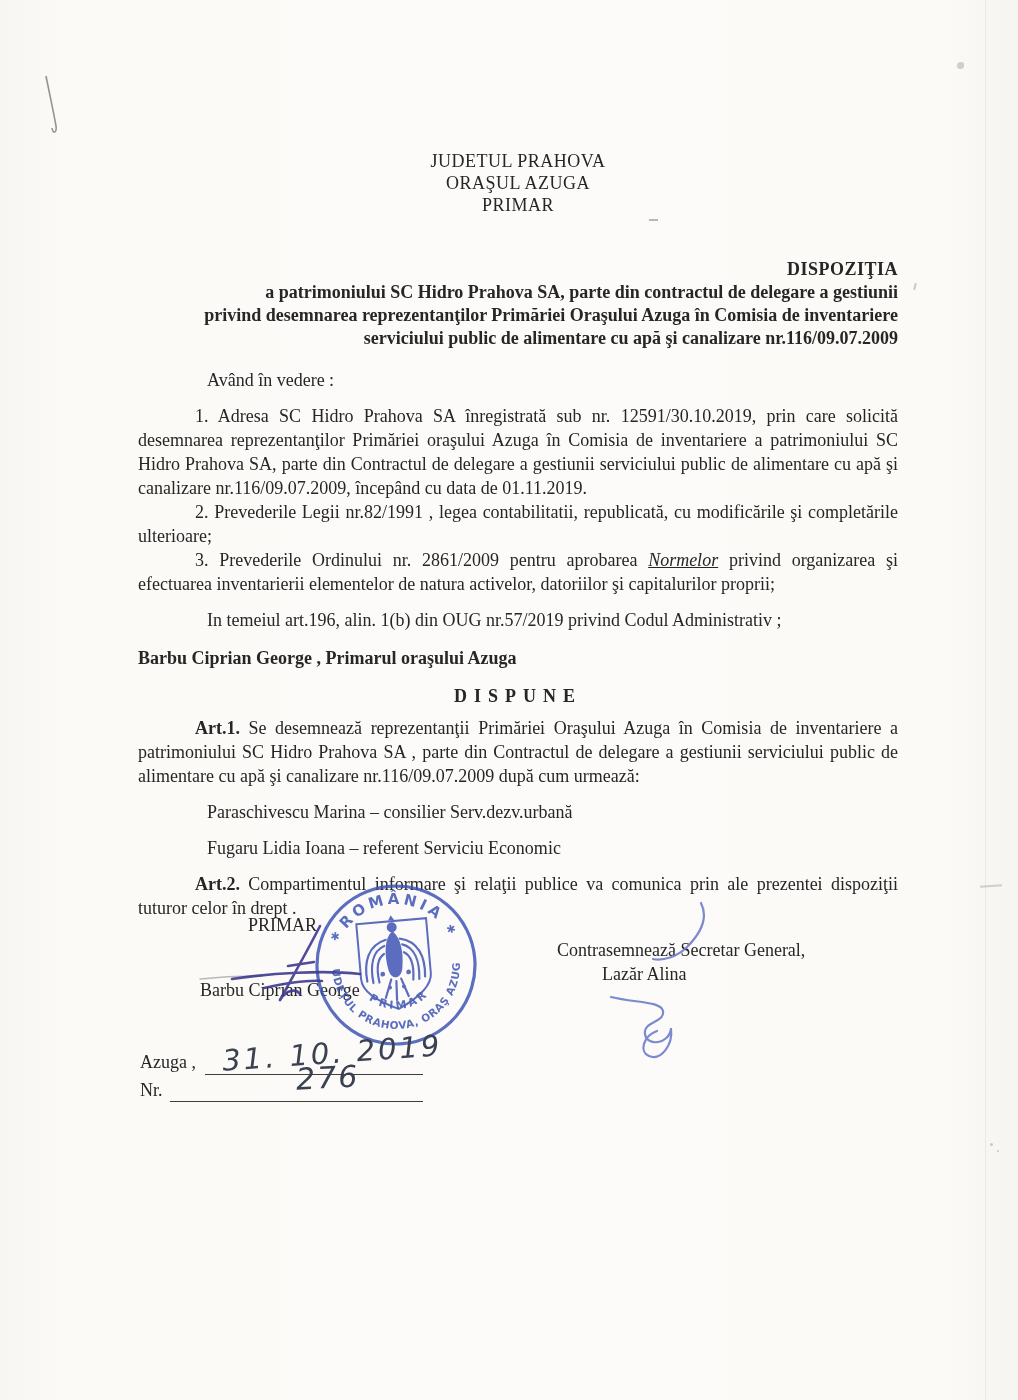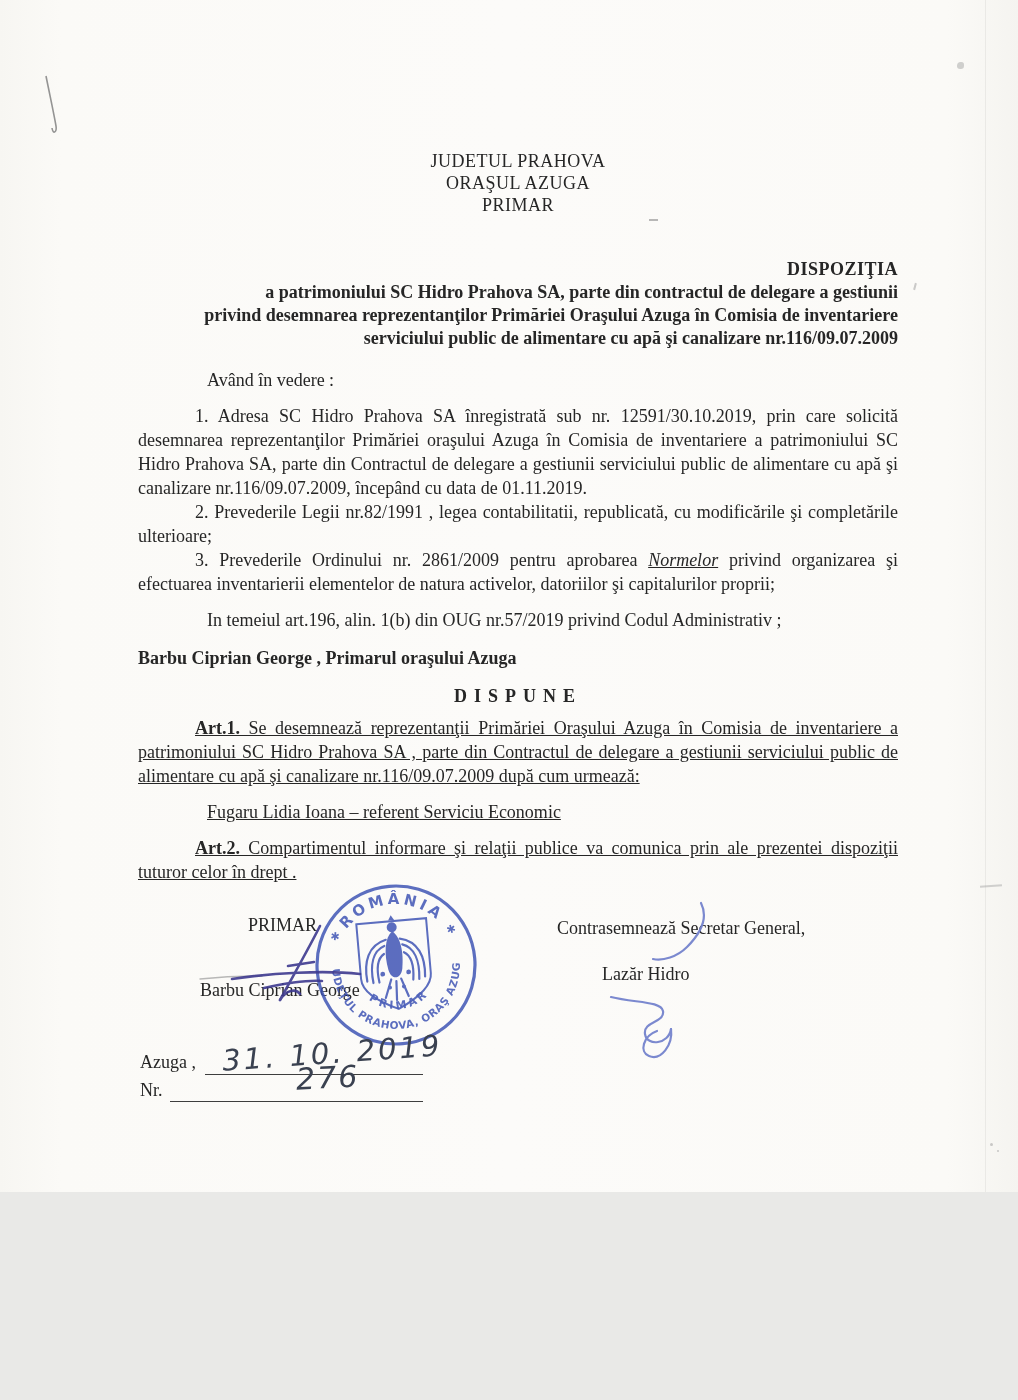--- a/index.html
+++ b/index.html
@@ -1,31 +1,31 @@
 <!DOCTYPE html>
 <html><head>
 <meta charset="utf-8">
 <style>
   html,body{margin:0;padding:0;}
   body{width:1018px;height:1400px;background:#e9e9e7;font-family:"Liberation Serif",serif;}
-  .page{position:relative;width:1018px;height:1192px;overflow:hidden;
+  .page{position:relative;width:1018px;height:1400px;overflow:hidden;
         background:linear-gradient(90deg,#f7f6f2 0%,#fbfaf7 6%,#fcfbf9 50%,#fbfaf7 93%,#f5f4f0 100%);
         color:#262626;}
   .doc{position:relative;margin:0 0 0 138px;width:760px;padding-top:150px;
        font-size:18px;line-height:24px;}
   .hdr{text-align:center;line-height:22px;letter-spacing:.5px;}
   .titleblock{margin-top:42px;text-align:right;font-weight:bold;line-height:23px;}
   .titleblock .main{letter-spacing:.5px;}
   .para{margin:0;text-align:justify;text-indent:57px;}
   .line-indent{margin:12px;text-indent:57px;}
   .intro{margin-top:18px;}
   .u{text-decoration:underline;font-style:italic;}
   .issuer{margin:14px 0 0 0;font-weight:bold;}
   .dispune{margin:14px 0 0 0;text-align:center;font-weight:bold;letter-spacing:7px;}
-  .articles{margin-top:8px;text-decoration:underline;}
+  .articles{margin-top:8px;}
   b.artlbl{font-weight:bold;}
   
   .abs{position:absolute;}
   .sig-label{font-size:18px;line-height:24px;}
   .stamp-svg{transform:rotate(-5deg);opacity:.9;}
   .hand{font-family:"DejaVu Sans",sans-serif;font-style:italic;color:#3a4150;}
   .wline{position:absolute;height:0;border-bottom:1.6px solid #3e3e3e;}
   .artifact{position:absolute;}
 </style>
 </head>
@@ -53,30 +53,31 @@
     <p class="para">2.  Prevederile Legii nr.82/1991 , legea contabilitatii, republicată, cu modificările şi completările ulterioare;</p>
     <p class="para"><span>3.  Prevederile Ordinului nr. 2861/2009 pentru aprobarea </span><span class="u">Normelor</span><span> privind organizarea şi efectuarea inventarierii elementelor de natura activelor, datoriilor şi capitalurilor proprii;</span></p>
     <p class="line-indent">In temeiul art.196, alin. 1(b) din OUG nr.57/2019 privind Codul Administrativ ;</p>
 
     <p class="issuer">Barbu Ciprian George , Primarul oraşului Azuga</p>
 
     <p class="dispune">DISPUNE</p>
 
     <div class="articles">
       <p class="para"><b class="artlbl">Art.1.</b><span> Se desemnează  reprezentanţii Primăriei Oraşului Azuga în Comisia de inventariere a patrimoniului SC Hidro Prahova SA , parte din Contractul de delegare a gestiunii serviciului public de alimentare cu apă şi canalizare nr.116/09.07.2009 după cum urmează:</span></p>
+      <p class="line-indent">Paraschivescu Marina – consilier Serv.dezv.urbană</p>
       <p class="line-indent">Fugaru Lidia Ioana – referent Serviciu Economic</p>
       <p class="para"><b class="artlbl">Art.2.</b><span> Compartimentul informare şi relaţii publice va comunica prin ale prezentei dispoziţii tuturor celor în drept .</span></p>
     </div>
   </div>
 
   <div class="abs sig-label" style="left:248px;top:913px;">PRIMAR</div>
   <div class="abs sig-label" style="left:200px;top:938px;margin-top:40px;">Barbu Ciprian George</div>
 
-  <div class="abs sig-label" style="left:557px;top:916px;text-align:right;">Contrasemnează Secretar General,</div>
-  <div class="abs sig-label" style="left:602px;top:962px;">Lazăr Hidro</div>
+  <div class="abs sig-label" style="left:557px;top:938px;text-align:right;">Contrasemnează Secretar General,</div>
+  <div class="abs sig-label" style="left:602px;top:962px;">Lazăr Alina</div>
 
   <svg class="abs stamp-svg" style="left:312px;top:881px;" width="168" height="168" viewBox="0 0 168 168">
     <g fill="none" stroke="#3b51b3" stroke-width="3.2" opacity="0.92">
       <circle cx="84" cy="84" r="79"></circle>
     </g>
     <defs>
       <path id="arcTop" d="M 23,84 A 61,61 0 0 1 145,84"></path>
       <path id="arcBottom" d="M 20,84 A 64,64 0 0 0 148,84"></path>
       <path id="arcInner" d="M 40,84 A 44,44 0 0 0 128,84"></path>
     </defs>

